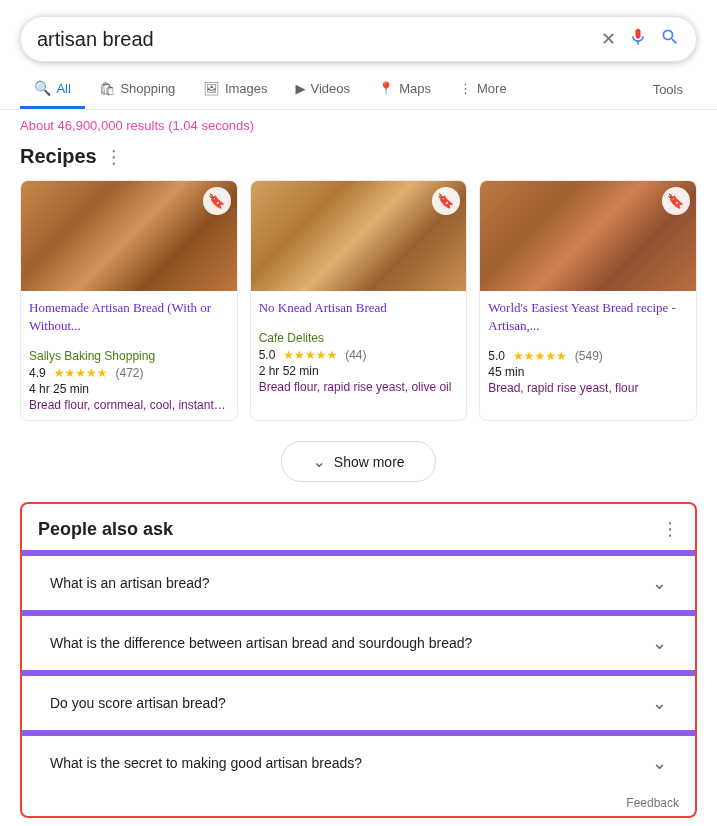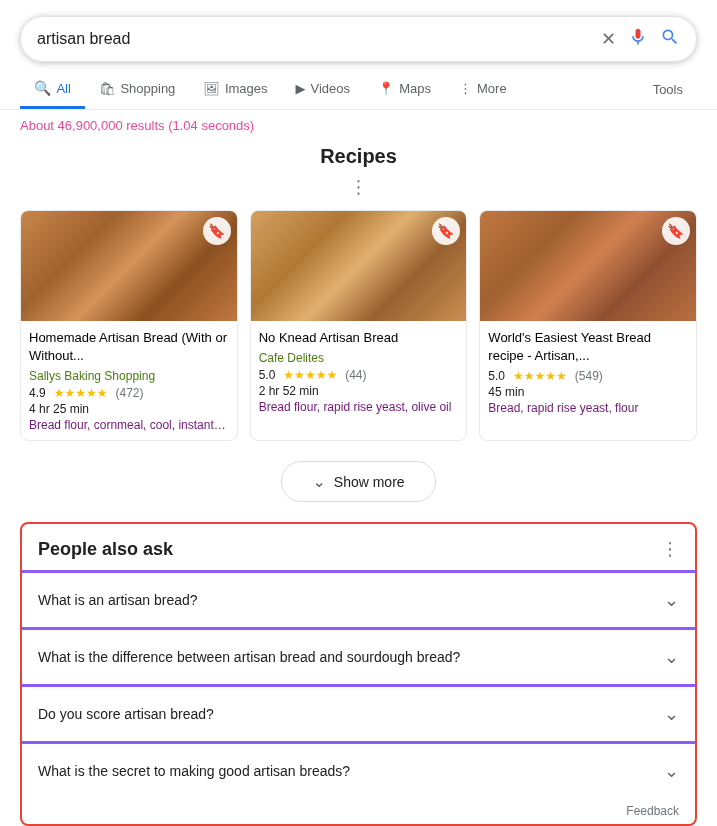--- a/index.html
+++ b/index.html
@@ -21,21 +21,21 @@
       border: 1px solid #dfe1e5;
       border-radius: 24px;
       padding: 8px 16px;
       box-shadow: 0 1px 6px rgba(32,33,36,.28);
       height: 46px;
     }
     .search-input {
       flex: 1;
       border: none;
       outline: none;
-      font-size: 16px;
+      font-size: 20px;
       color: #202124;
     }
     .search-icons {
       display: flex;
       align-items: center;
       gap: 12px;
     }
     .close-icon { color: #70757a; font-size: 18px; cursor: pointer; }
     .mic-icon { font-size: 20px; }
     .search-icon-btn { color: #4285f4; font-size: 20px; cursor: pointer; }
@@ -81,21 +81,20 @@
 
     
     .recipes-section {
       padding: 4px 20px 12px 20px;
     }
     .recipes-header {
       display: flex;
       align-items: center;
       gap: 8px;
       margin-bottom: 12px;
-      flex-direction: column;
     }
     .recipes-title {
       font-size: 20px;
       font-weight: 600;
       color: #202124;
     }
     .three-dots {
       color: #70757a;
       font-size: 18px;
       cursor: pointer;
@@ -140,28 +139,29 @@
       justify-content: center;
       cursor: pointer;
       font-size: 14px;
       color: #5f6368;
     }
     .recipe-info {
       padding: 8px;
     }
     .recipe-title {
       font-size: 13px;
-      color: #000000;
+      color: #6d28d9;
       font-weight: 500;
       line-height: 1.4;
-      margin-bottom: 4px;
+      margin-bottom: 14px;
       display: -webkit-box;
       -webkit-line-clamp: 2;
       -webkit-box-orient: vertical;
       overflow: hidden;
+      font-family: Liberation Serif, serif;
     }
     .recipe-source {
       font-size: 12px;
       color: #4d7c0f;
       margin-bottom: 3px;
     }
     .recipe-rating {
       display: flex;
       align-items: center;
       gap: 8px;
@@ -219,22 +219,22 @@
       gap: 8px;
       padding: 14px 16px 10px 16px;
       justify-content: space-between;
     }
     .paa-title {
       font-size: 18px;
       font-weight: 600;
       color: #202124;
     }
     .paa-item {
-      border-top: 3px solid #8b5cf6;
-      padding: 16px 16px;
+      border-top: 6px solid #8b5cf6;
+      padding: 16px 28px;
       display: flex;
       justify-content: space-between;
       align-items: center;
       cursor: pointer;
     }
     .paa-question {
       font-size: 14px;
       color: #202124;
     }
     .paa-chevron {

